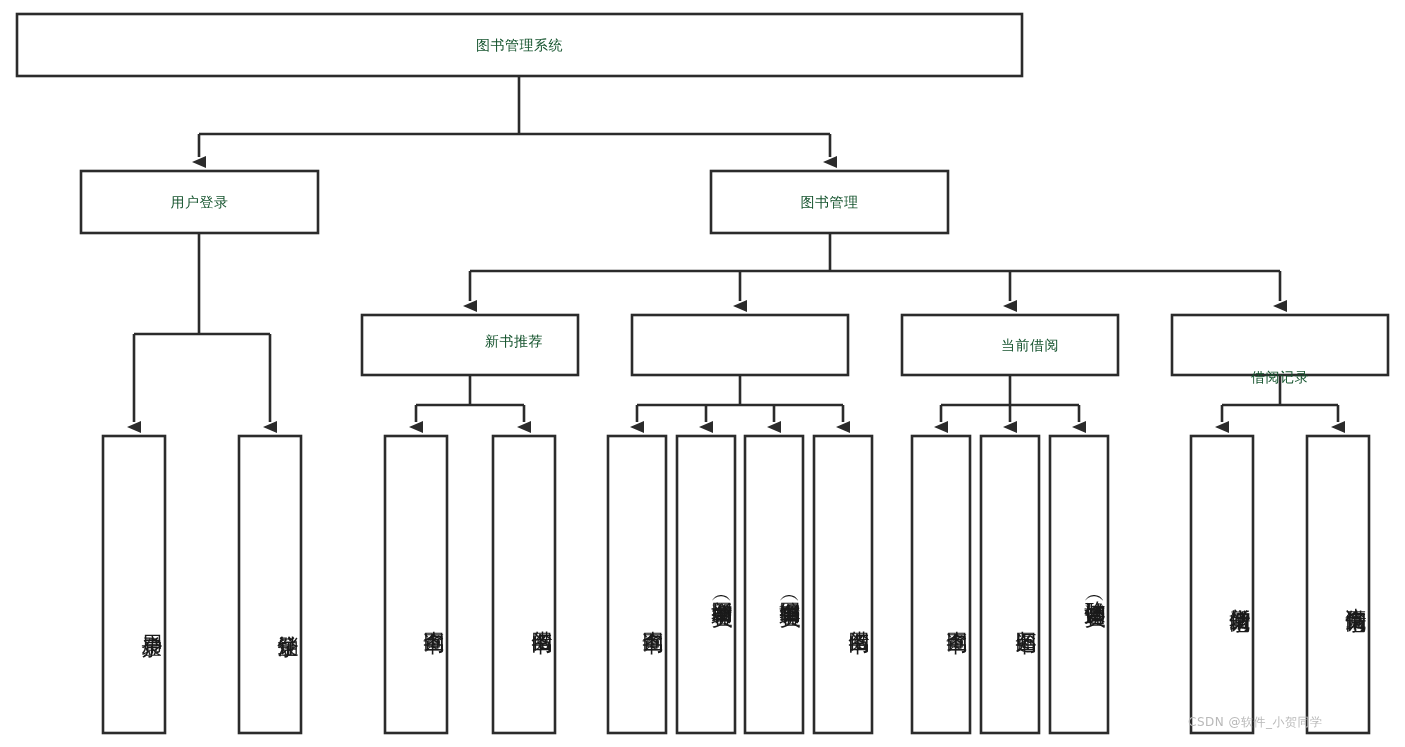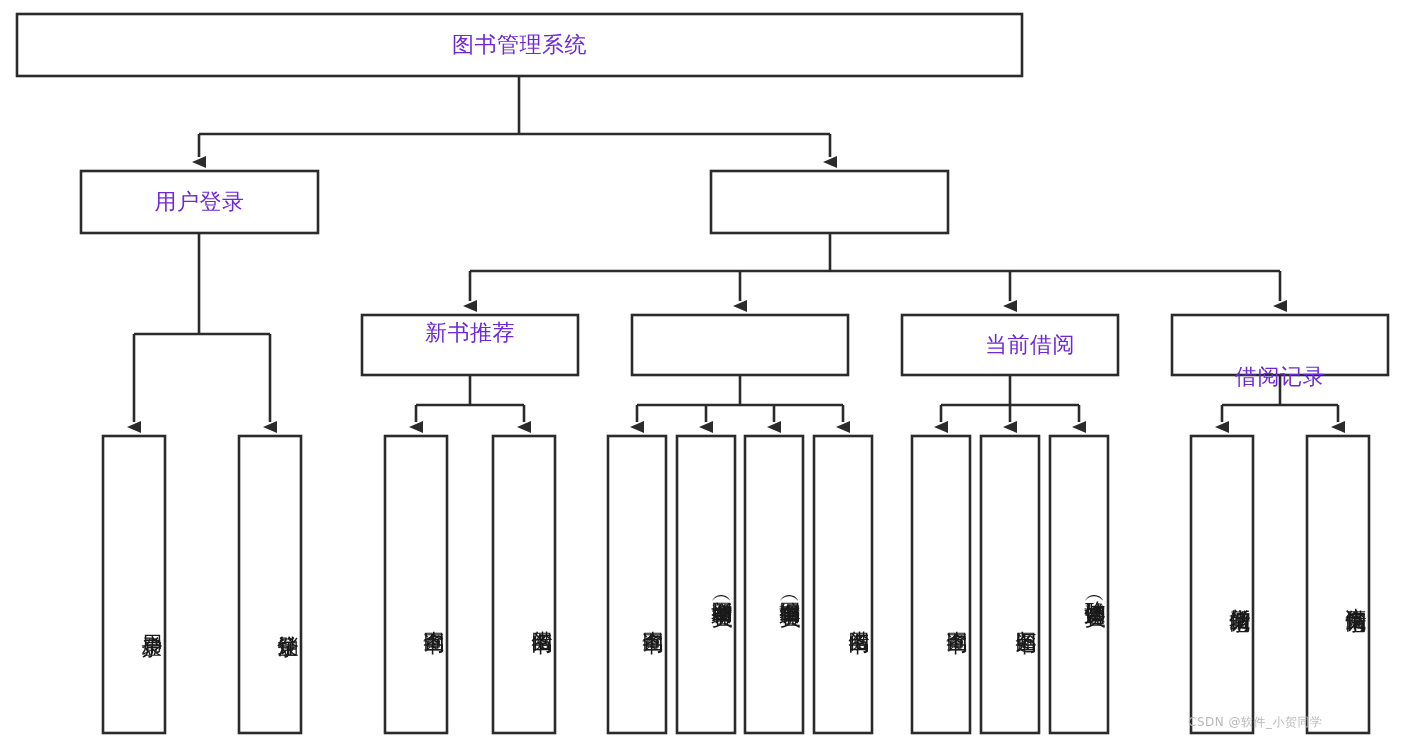--- a/index.html
+++ b/index.html
@@ -40,22 +40,22 @@
   }
   .arrow-head {
     fill: #2b2b2b;
     stroke: none;
   }
   .node-label-h {
     position: absolute;
     display: flex;
     align-items: center;
     justify-content: center;
-    color: #6d28d9;
-    font-size: 22px;
+    color: #14532d;
+    font-size: 14px;
     line-height: 1.2;
     letter-spacing: 0.5px;
     white-space: nowrap;
     pointer-events: none;
   }
   .node-label-v {
     position: absolute;
     display: flex;
     align-items: flex-start;
     justify-content: center;
@@ -156,22 +156,23 @@
     <rect class="node-box" x="981" y="436" width="58" height="297"></rect>
     <rect class="node-box" x="1050" y="436" width="58" height="297"></rect>
 
     <rect class="node-box" x="1191" y="436" width="62" height="297"></rect>
     <rect class="node-box" x="1307" y="436" width="62" height="297"></rect>
   </svg>
 
   <div class="node-label-h" style="left:17px; top:14px; width:1005px; height:62px;">图书管理系统</div>
 
   <div class="node-label-h" style="left:81px; top:171px; width:237px; height:62px;">用户登录</div>
+  <div class="node-label-h" style="left:711px; top:171px; width:237px; height:62px;">图书管理</div>
 
-  <div class="node-label-h" style="left:362px; top:307px; width:216px; height:52px;">新书推荐</div>
+  <div class="node-label-h" style="left:362px; top:315px; width:216px; height:52px;padding-left:44px;">新书推荐</div>
   <div class="node-label-h" style="left:902px; top:315px; width:256px; height:60px;">当前借阅</div>
   <div class="node-label-h" style="left:1172px; top:315px; width:216px; height:60px;margin-top:32px;">借阅记录</div>
 
   <div class="node-label-v" style="left:103px; top:507px; width:62px; height:226px;">用户登录</div>
   <div class="node-label-v" style="left:239px; top:507px; width:62px; height:226px;">注销登录</div>
 
   <div class="node-label-v" style="left:385px; top:498px; width:62px; height:235px;">查询图书</div>
   <div class="node-label-v" style="left:493px; top:498px; width:62px; height:235px;">借阅图书</div>
 
   <div class="node-label-v" style="left:608px; top:498px; width:58px; height:235px;">查询图书</div>

